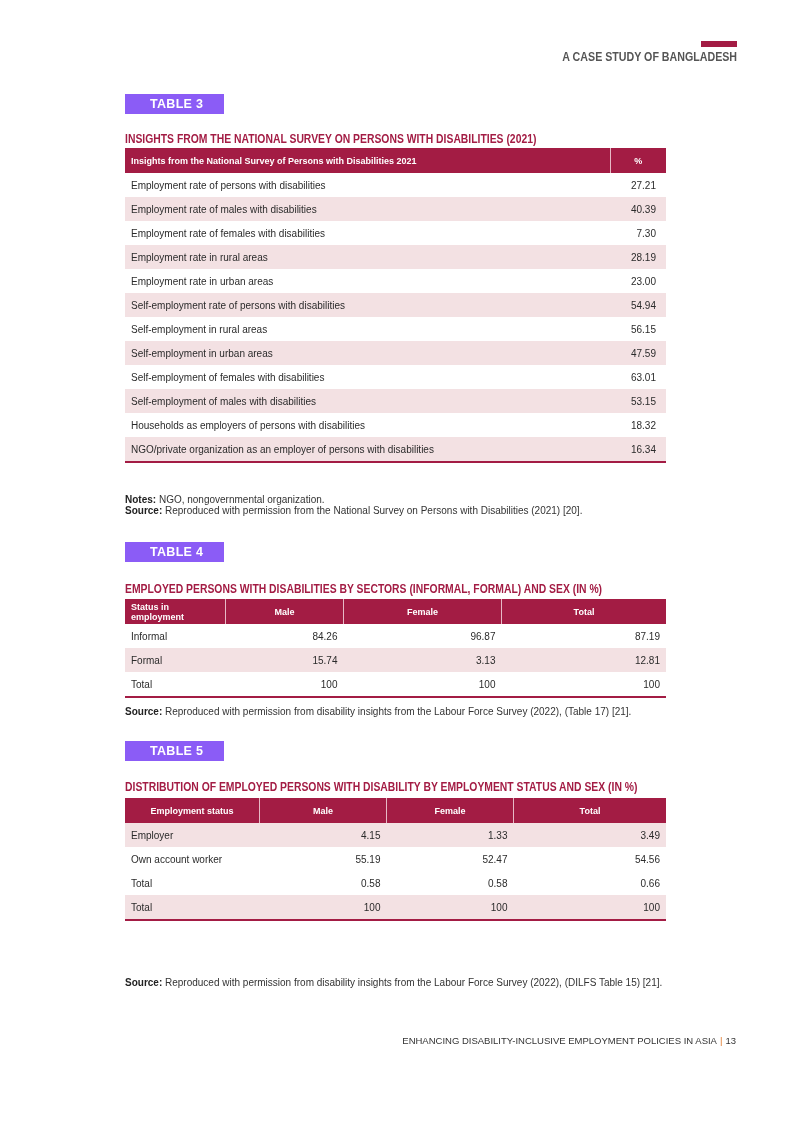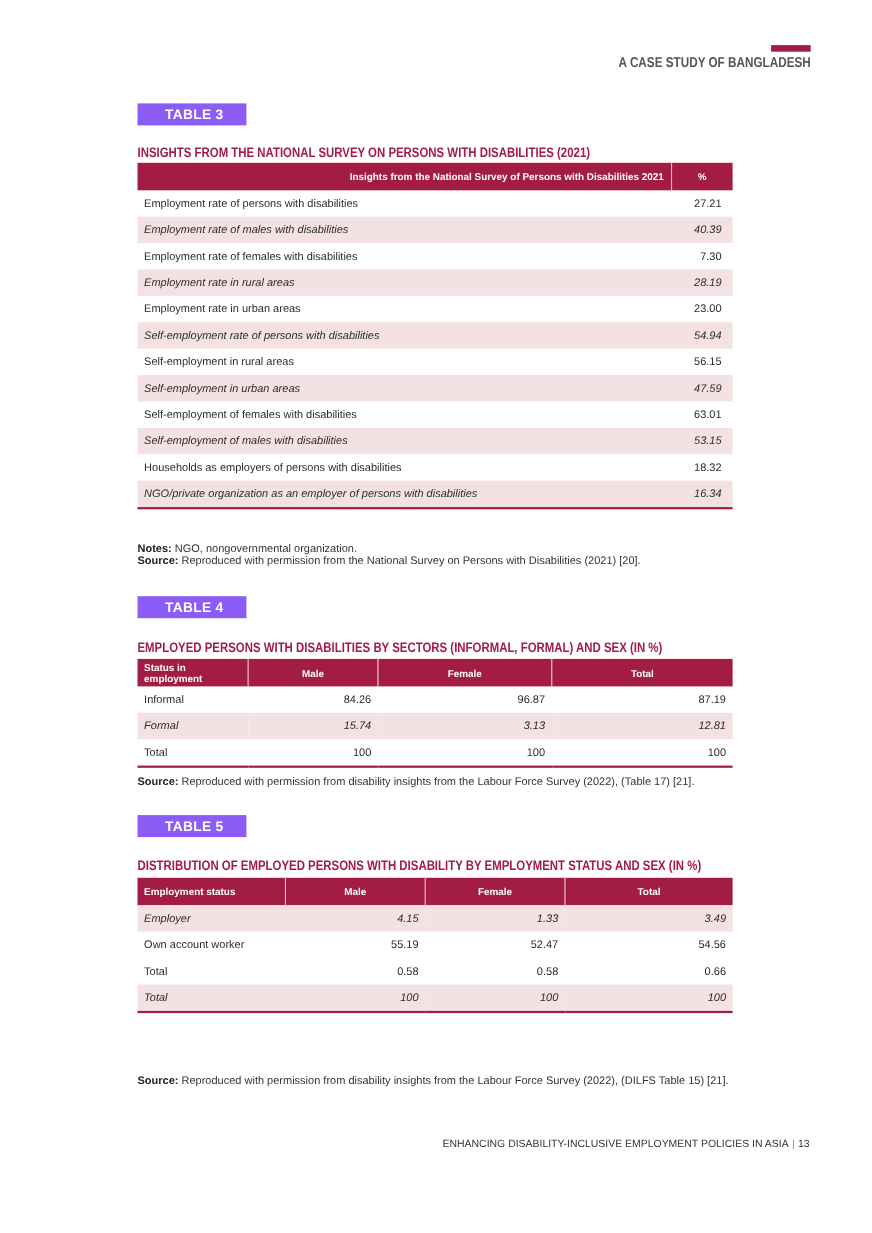--- a/index.html
+++ b/index.html
@@ -5,29 +5,29 @@
   html, body { margin:0; padding:0; background:#ffffff; }
   body { width:793px; height:1121px; position:relative; font-family:"Liberation Sans", sans-serif; color:#2b2b2b; overflow:hidden; }
   .top-bar { position:absolute; left:701px; top:41px; width:36px; height:6px; background:#a31c44; }
   .running-head { position:absolute; right:56px; top:49px; font-family:"Liberation Sans", sans-serif; font-weight:bold; font-size:13px; color:#555; letter-spacing:0px; transform:scaleX(0.82); transform-origin:right center; white-space:nowrap; }
   .tag { position:absolute; left:125px; width:99px; height:20px; background:#8b5cf6; color:#fff; font-weight:bold; font-size:12.5px; line-height:20px; padding-left:25px; box-sizing:border-box; letter-spacing:0.3px; }
   .title { position:absolute; left:125px; font-weight:bold; font-size:12.5px; color:#a31c44; white-space:nowrap; transform:scaleX(0.83); transform-origin:left center; }
   table { position:absolute; left:125px; width:541px; border-collapse:collapse; font-size:10px; }
   th { background:#a31c44; color:#fff; font-weight:bold; font-size:9px; height:25px; padding:0 6px; border-right:1px solid #e7b9c6; }
   th:last-child { border-right:none; }
   td { height:24px; padding:0 6px; }
-  tr.alt td { background:#f3e1e3;font-style:italic; }
+  tr.alt td { background:#f3e1e3; }
   tbody tr:last-child td { border-bottom:2px solid #a31c44; }
   .t3 td.v { text-align:right; padding-right:10px; width:40px; }
-  .t3 th.h1 { text-align:right; }
+  .t3 th.h1 { text-align:left; }
   .t3 th.h2 { width:40px; text-align:center; }
   .t4 td, .t5 td { text-align:right; }
   .t4 td.lbl, .t5 td.lbl { text-align:left; }
   .t4 th.h0 { text-align:left; }
-  .t5 th.h0 { text-align:left; }
+  .t5 th.h0 { text-align:center; }
   .note { position:absolute; left:125px; font-size:10px; color:#333; line-height:11px; }
   .note b { color:#222; }
   .footer { position:absolute; right:57px; top:1035px; font-size:9.5px; color:#333; white-space:nowrap; }
   .footer .sep { color:#e07a2e; margin:0 3px; }
 </style>
 </head>
 <body>
 
 <div class="top-bar"></div>
 <div class="running-head">A CASE STUDY OF BANGLADESH</div>

